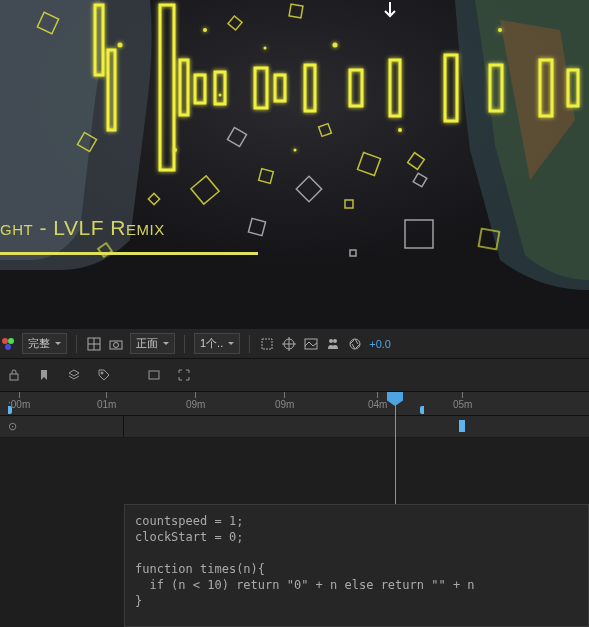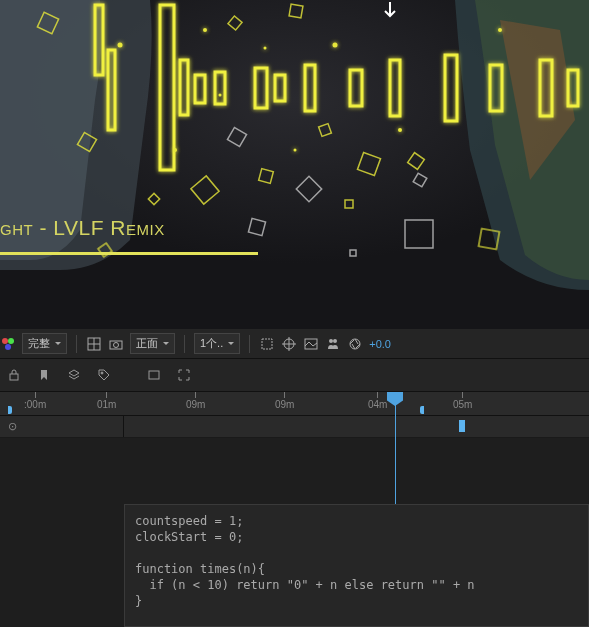--- a/index.html
+++ b/index.html
@@ -234,21 +234,21 @@
   </span>
   <span class="tool-btn">
     <svg width="14" height="14" viewBox="0 0 14 14" fill="none" stroke="#999">
         <path d="M2 5 L2 2 L5 2 M9 2 L12 2 L12 5 M12 9 L12 12 L9 12 M5 12 L2 12 L2 9"></path>
       </svg>
   </span>
 </div>
 
 <div class="timeline-hdr">
   <div class="hdr-ruler" id="ruler">
-      <div class="ruler-mark" style="left: 24px;">
+      <div class="ruler-mark" style="left: 8px;">
         <div class="ruler-tick"></div>
         <div class="ruler-lbl">:00m</div>
       </div>
       <div class="ruler-mark" style="left: 97px;">
         <div class="ruler-tick"></div>
         <div class="ruler-lbl">01m</div>
       </div>
       <div class="ruler-mark" style="left: 186px;">
         <div class="ruler-tick"></div>
         <div class="ruler-lbl">09m</div>

